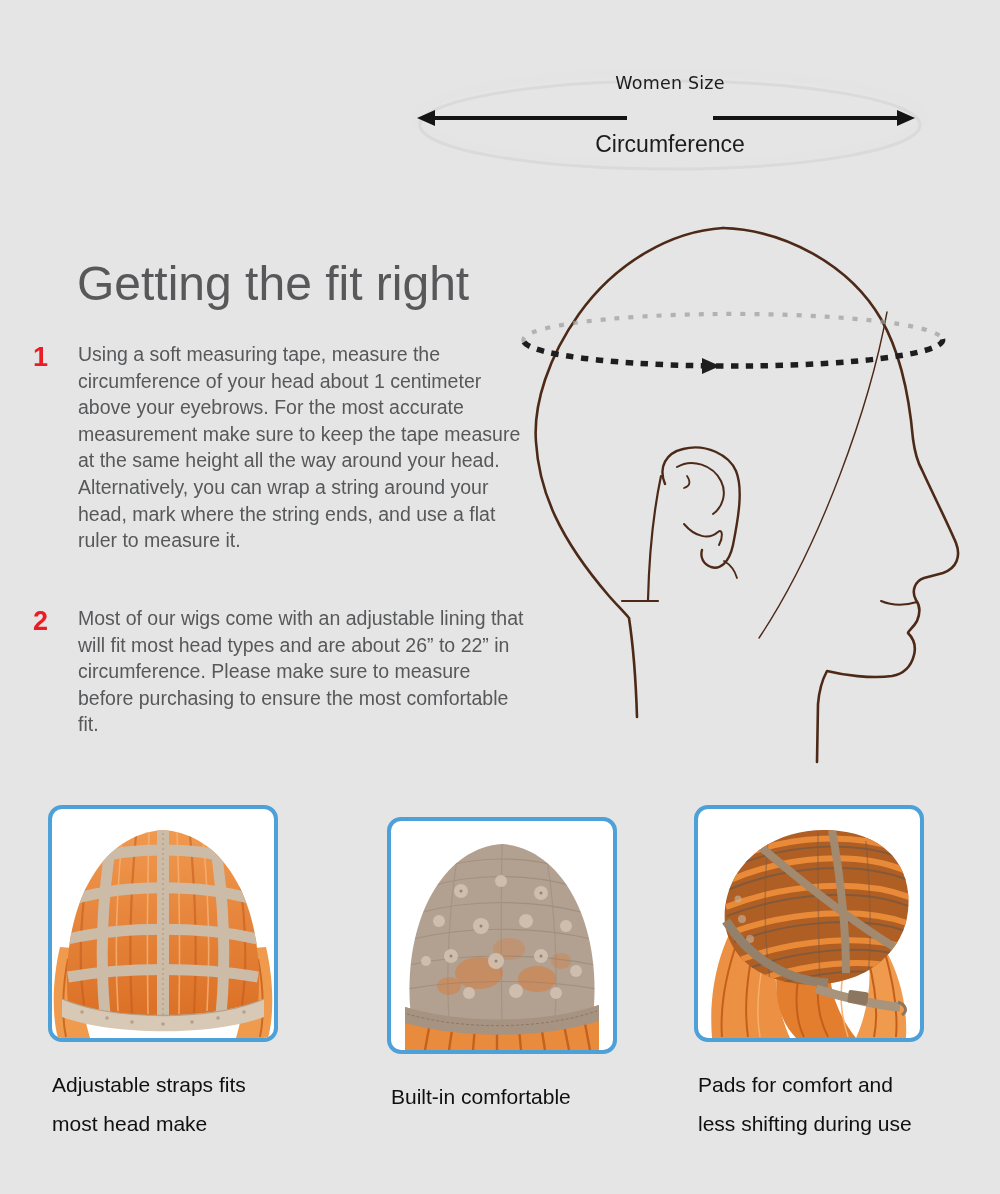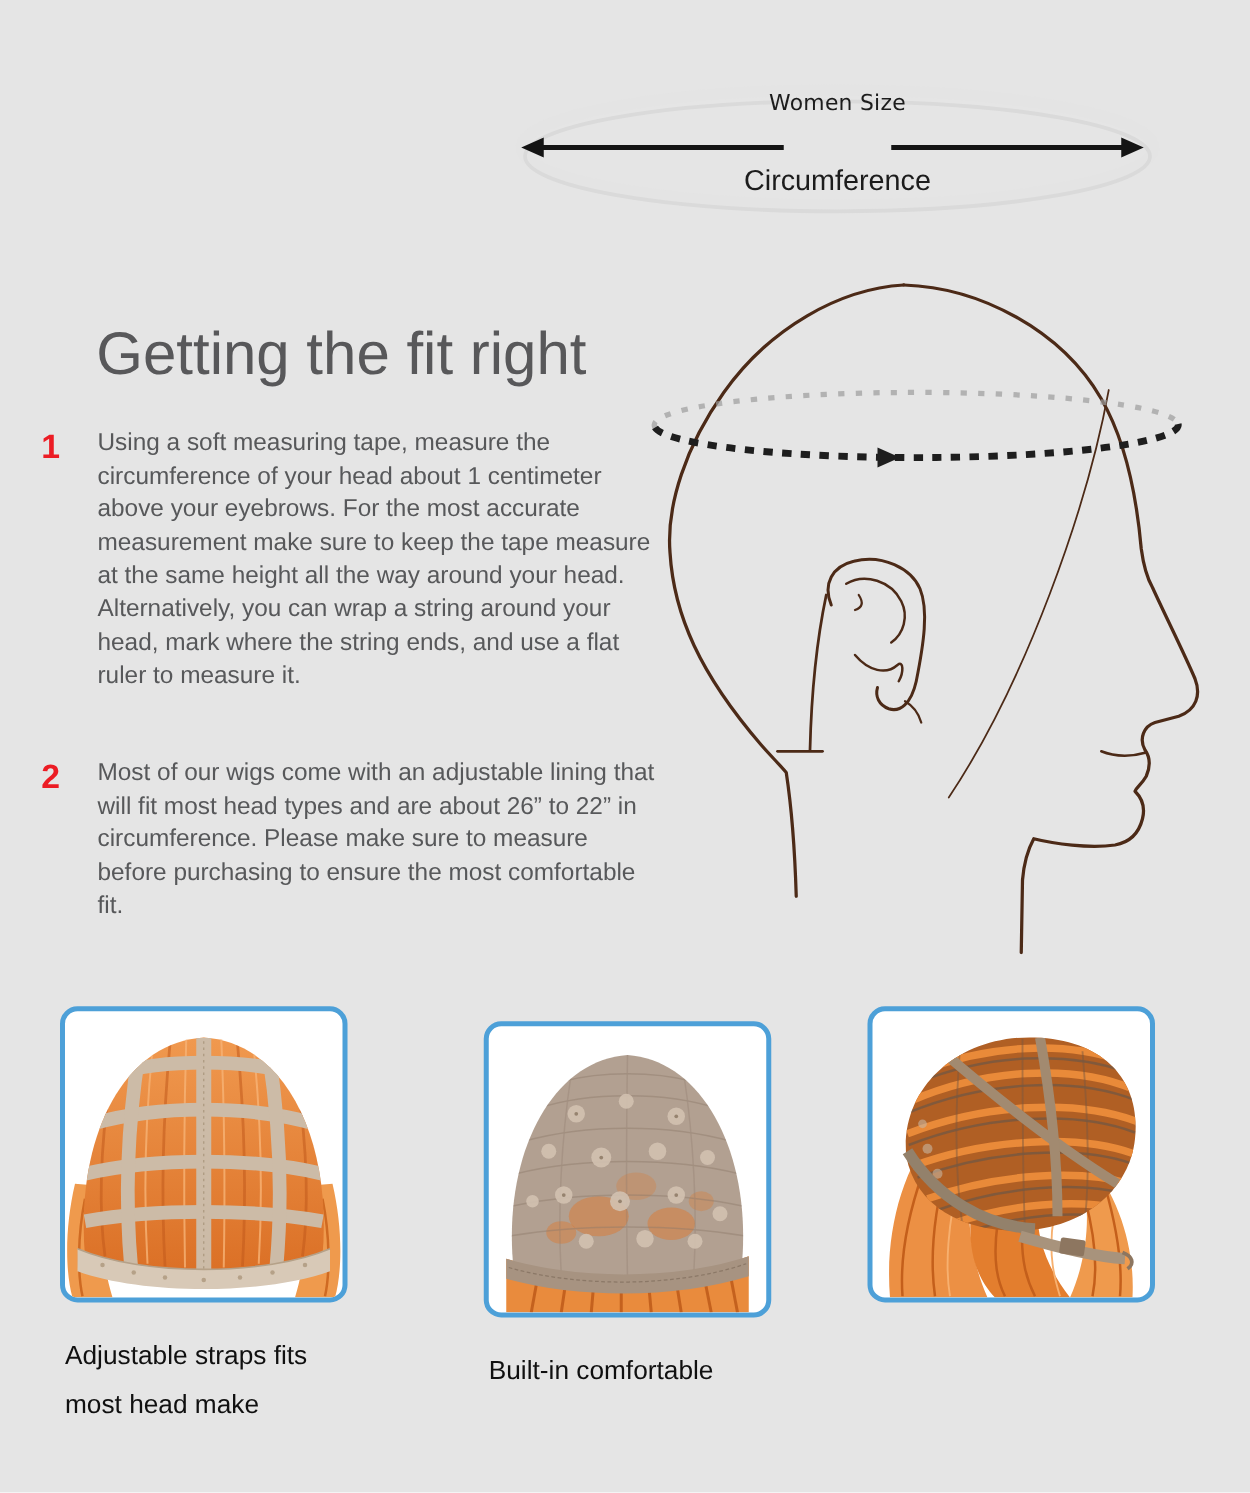--- a/index.html
+++ b/index.html
@@ -284,15 +284,19 @@
               <circle cx="40" cy="90" r="3.5"></circle>
             <circle cx="62" cy="148" r="3.5"></circle>
           </g>
         </g>
         <path d="M 28 112 C 52 150 90 172 130 174" stroke="#93816b" stroke-width="9" fill="none"></path>
         <path d="M 118 180 C 145 188 175 196 202 198" stroke="#a8937c" stroke-width="9" fill="none"></path>
         <rect x="150" y="182" width="20" height="13" rx="2" fill="#8d7660" transform="rotate(8 160 188)"></rect>
         <path d="M 200 193 C 208 196 210 202 204 206" stroke="#8d7660" stroke-width="3" fill="none"></path>
       </svg>
     </div>
+    <figcaption class="caption">
+      <div>Pads for comfort and</div>
+      <div>less shifting during use</div>
+    </figcaption>
   </figure>
 
 </div>
 
 </body></html>

